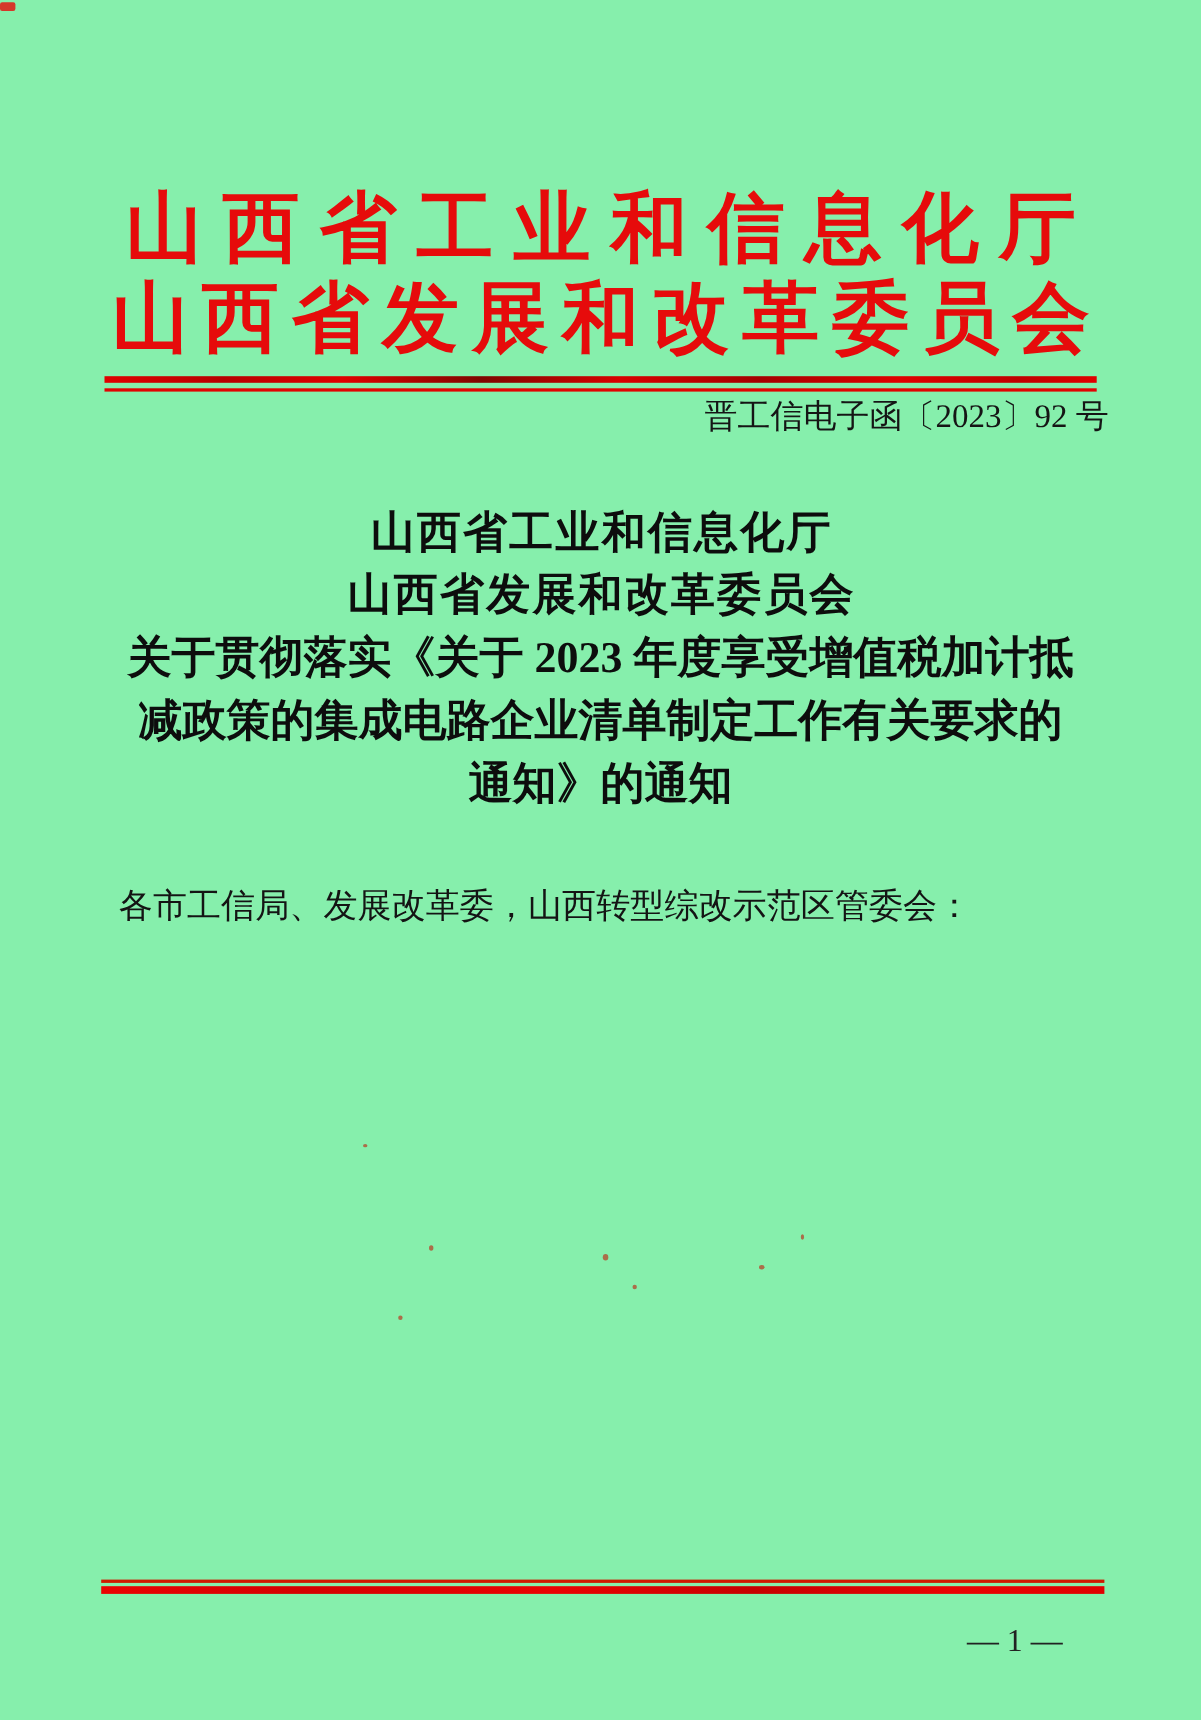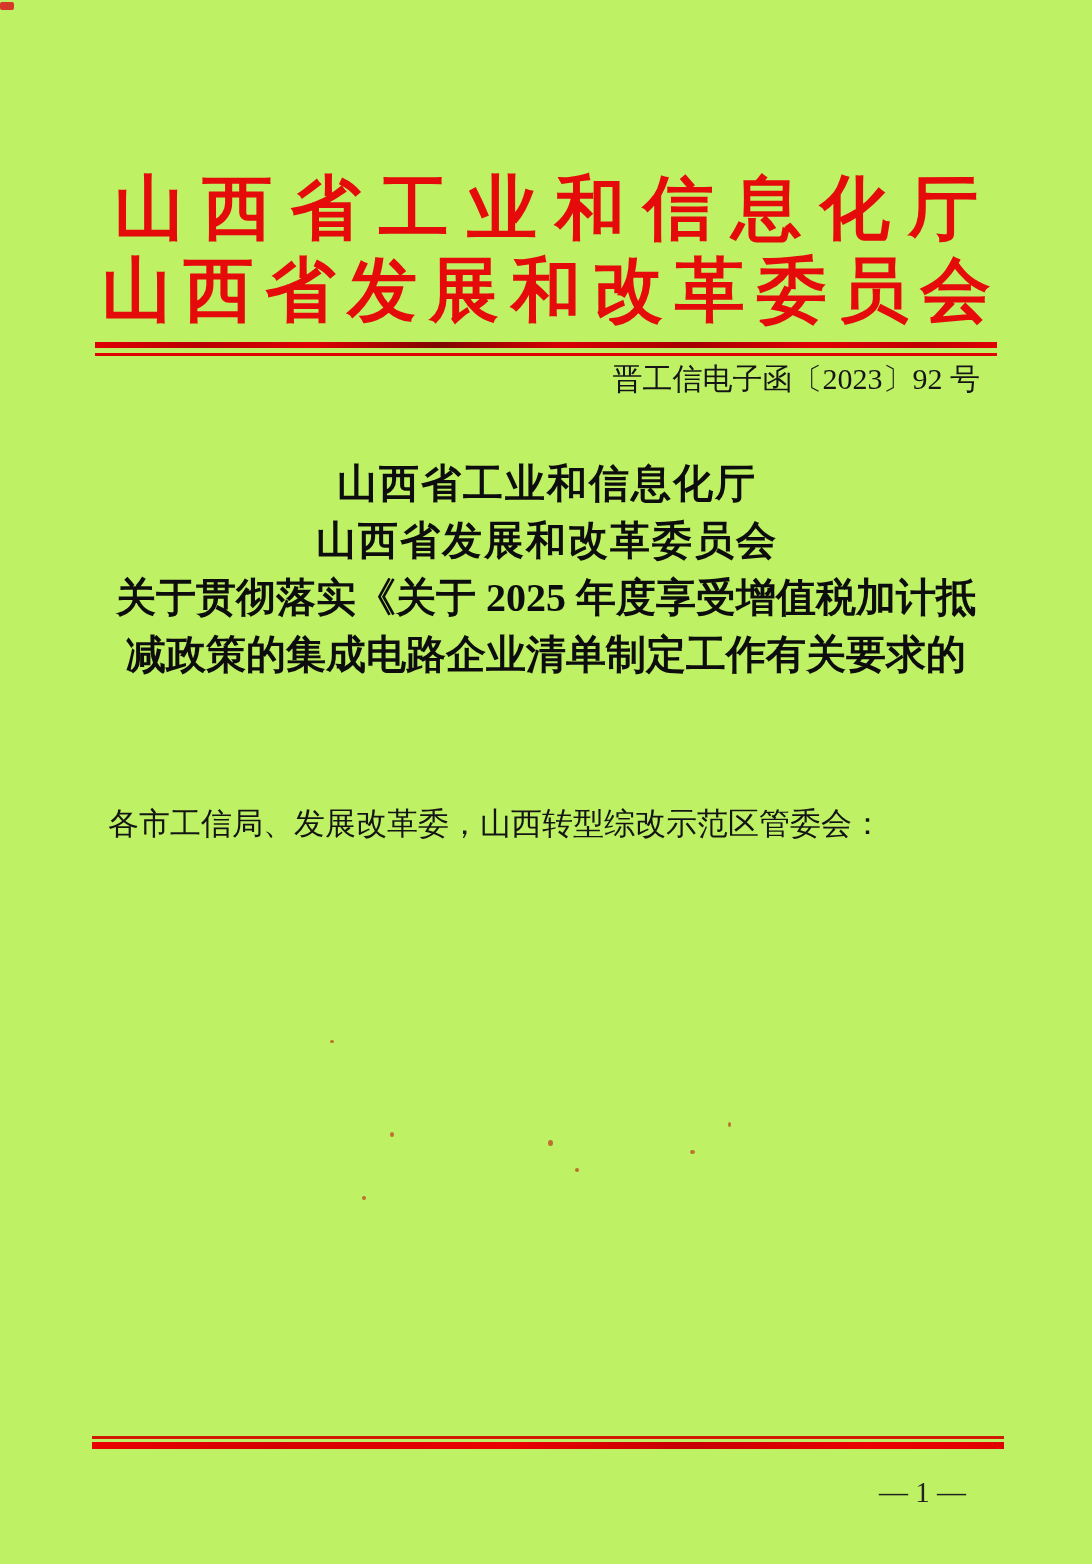--- a/index.html
+++ b/index.html
@@ -1,21 +1,21 @@
 <!DOCTYPE html>
 <html><head>
 <meta charset="utf-8">
 <title>Scanned Official Document</title>
 <style>
   html, body { margin: 0; padding: 0; background: #ffffff; }
   .page {
     position: relative;
     width: 1092px;
     height: 1564px;
-    background: #bef264;
+    background: #86efac;
     overflow: hidden;
     font-family: "Liberation Serif", "DejaVu Serif", serif;
     color: #1c1c1c;
   }
 
   
   .letterhead {
     position: absolute;
     top: 168px; left: 0; right: 0;
     text-align: center;
@@ -29,21 +29,21 @@
   
   .rules-top { position: absolute; top: 342px; left: 95px; width: 902px; }
   .rules-top .rule-thick {
     height: 6px; margin-bottom: 5px;
     background: linear-gradient(90deg,#e10000 0%,#b70000 12%,#e10000 24%,#7e0600 38%,#d90000 52%,#a40000 66%,#e10000 80%,#c00000 92%,#e10000 100%);
   }
   .rules-top .rule-thin { height: 3px; background: #e20202; }
 
   
   .doc-number {
-    position: absolute; top: 358px; right: 112px;
+    position: absolute; top: 358px; right: 84px;
     font-size: 30px; line-height: 42px;
     color: #151515; white-space: nowrap;
   }
 
   
   .doc-title {
     position: absolute; top: 455px; left: 106px; width: 880px;
     text-align: center; font-weight: bold; color: #0d0d0d;
   }
   .doc-title .t-line { font-size: 40px; line-height: 57px; white-space: nowrap; }
@@ -109,22 +109,23 @@
   <div class="rules-top">
     <div class="rule-thick"></div>
     <div class="rule-thin"></div>
   </div>
 
   <div class="doc-number">晋工信电子函〔2023〕92 号</div>
 
   <div class="doc-title">
     <div class="t-line t-org">山西省工业和信息化厅</div>
     <div class="t-line t-org">山西省发展和改革委员会</div>
-    <div class="t-line">关于贯彻落实《关于 2025 年度享受增值税加计抵</div>
+    <div class="t-line">关于贯彻落实《关于 2023 年度享受增值税加计抵</div>
     <div class="t-line">减政策的集成电路企业清单制定工作有关要求的</div>
+    <div class="t-line">通知》的通知</div>
   </div>
 
   <div class="body-text">
       <p>各市工信局、发展改革委，山西转型综改示范区管委会：</p>
     </div>
 
   <div class="rules-bottom">
     <div class="rule-thin"></div>
     <div class="rule-thick"></div>
   </div>

